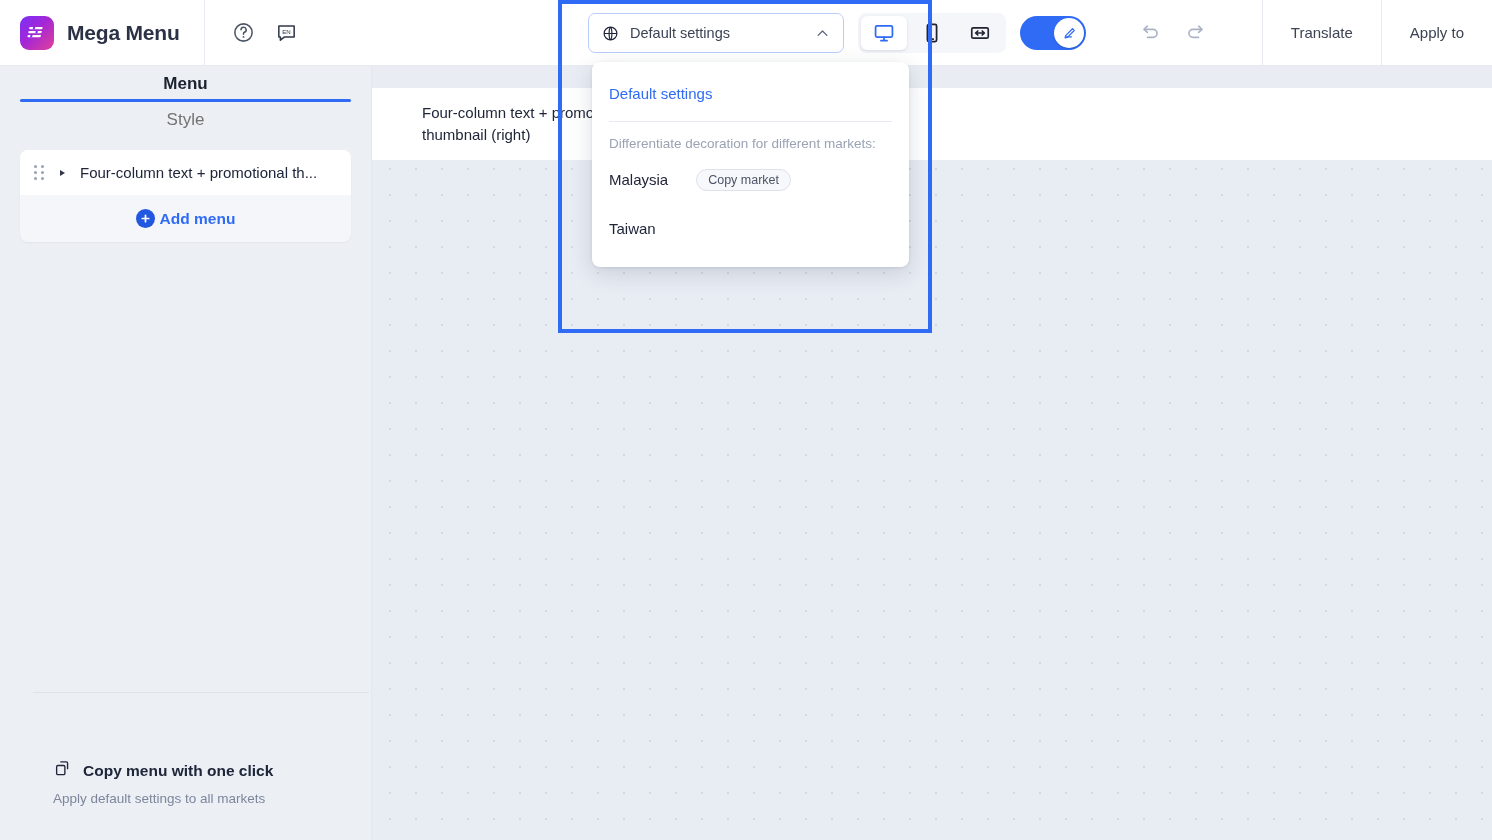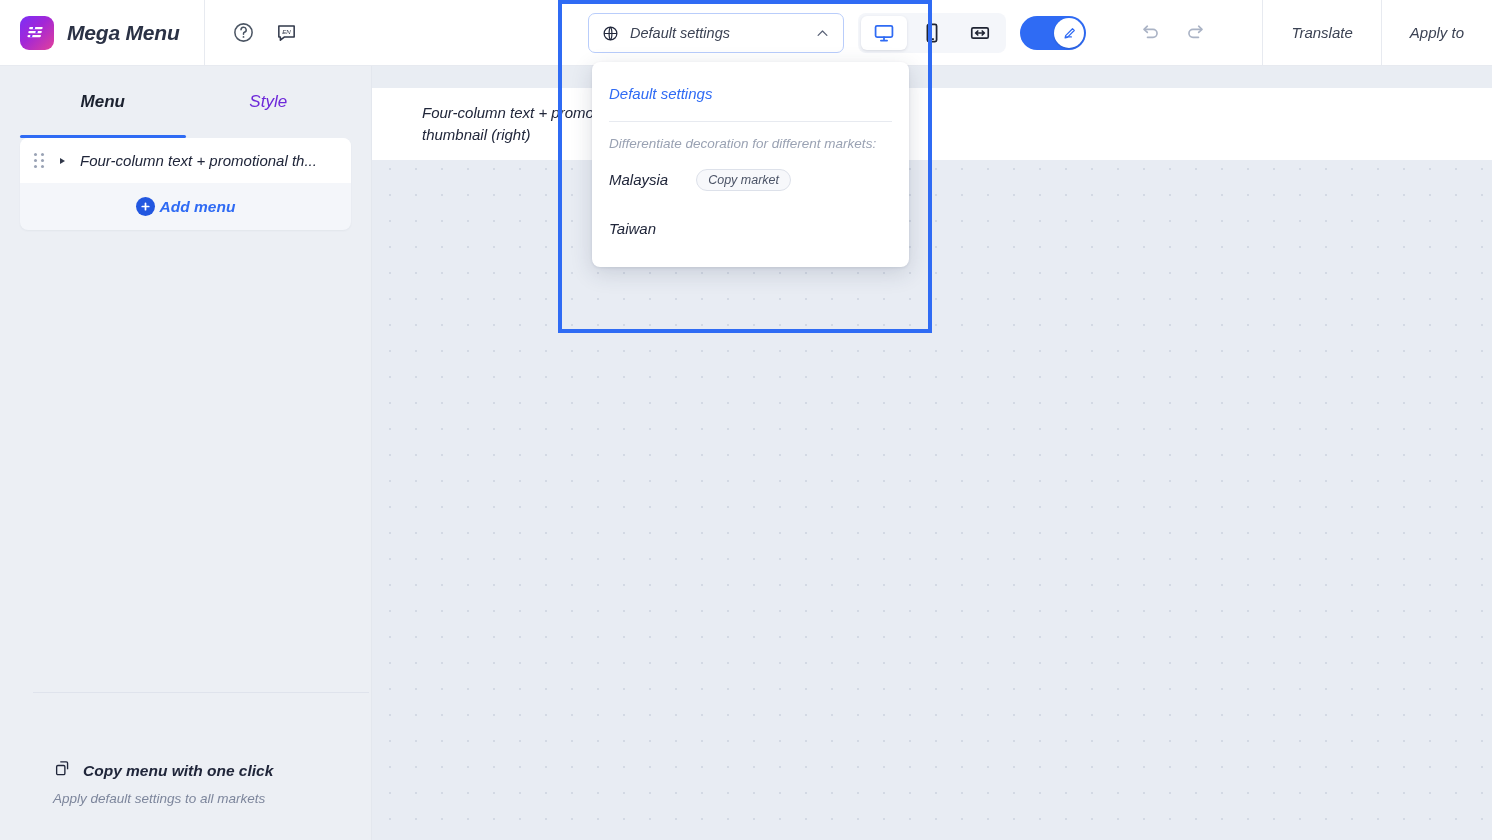--- a/index.html
+++ b/index.html
@@ -6,21 +6,20 @@
   html, body {
     width: 1492px; height: 840px;
     font-family: "Liberation Sans", sans-serif;
     background: #ffffff;
     overflow: hidden;
   }
   #app {
     position: relative;
     width: 1492px; height: 758px;
     background: #eceff4;
-    font-style: italic;
   }
 
   
   .topbar {
     position: absolute; top: 0; left: 0;
     width: 1492px; height: 66px;
     background: #ffffff;
     border-bottom: 1px solid #e7eaf0;
     display: flex; align-items: center;
     z-index: 40;
@@ -121,34 +120,35 @@
   
   .sidebar {
     position: absolute; left: 0; top: 66px;
     width: 372px; height: 774px;
     background: #eceff4;
     border-right: 1px solid #e3e7ee;
   }
   .tabs {
     display: flex; height: 72px; align-items: stretch;
     padding: 0 20px;
+    flex-direction: column;
   }
   .tab {
     flex: 1;
     display: flex; align-items: center; justify-content: center;
-    font-size: 17px; color: #6d28d9;
+    font-size: 17px; color: #737373;
     position: relative;
   }
   .tab.active { color: #1c2230; font-weight: bold; }
   .tab.active:after {
     content: ""; position: absolute; left: 0; right: 0; bottom: 0;
     height: 3px; background: #2f6bf4; border-radius: 2px;
   }
   .menu-card {
-    margin: 0 20px;
+    margin: 12px 20px;
     background: #f4f6fa;
     border-radius: 8px;
     overflow: hidden;
     box-shadow: 0 1px 2px rgba(40,50,80,.05);
   }
   .menu-row {
     background: #ffffff;
     height: 45px;
     display: flex; align-items: center;
     padding: 0 14px; gap: 10px;

